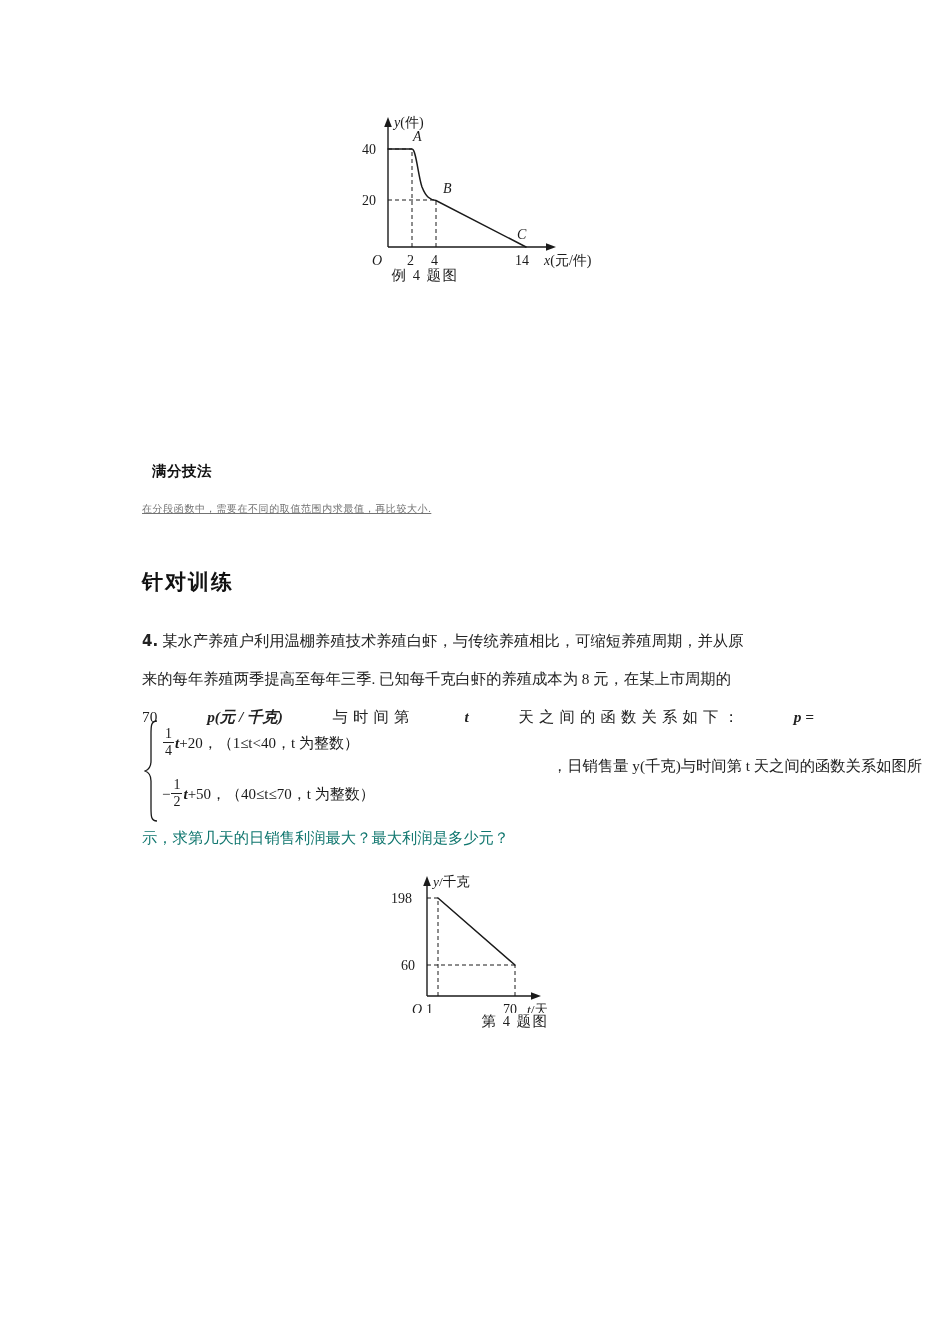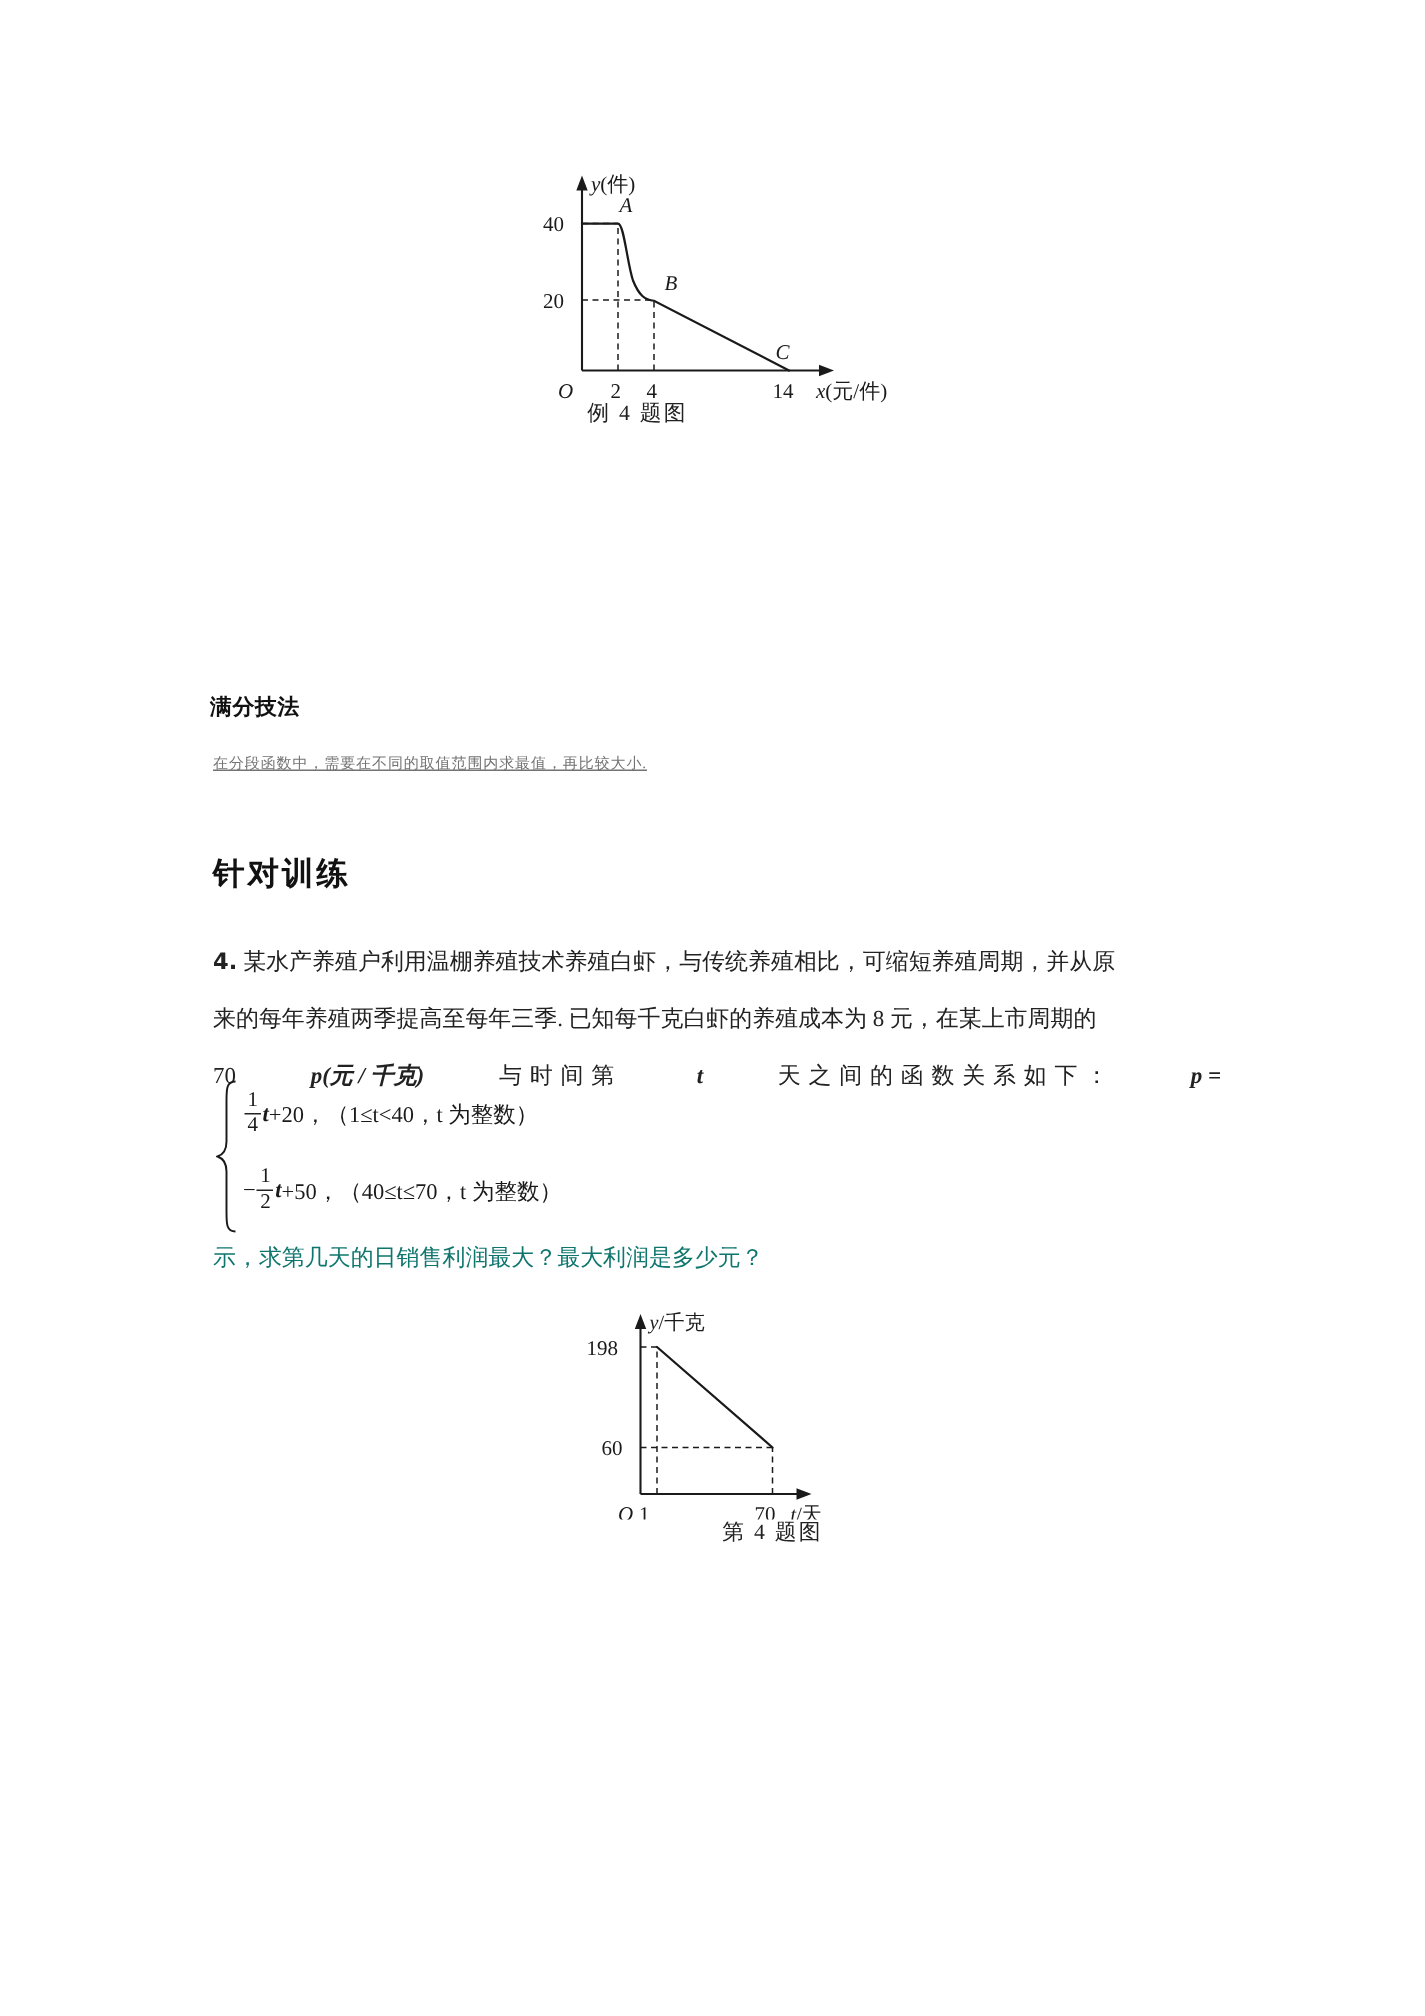--- a/index.html
+++ b/index.html
@@ -39,21 +39,21 @@
     font-size: 14.5px;
     letter-spacing: 1.5px;
     color: #222;
   }
   .fig1-caption { left: 0; top: 266px; width: 850px; }
   .fig2-caption { left: 0; top: 1012px; width: 950px; padding-left: 40px; }
 
   
   .tip-head {
     position: absolute;
-    left: 140px;
+    left: 152px;
     top: 462px;
     font-family: "DejaVu Sans", "Liberation Sans", sans-serif;
     font-weight: bold;
     font-size: 14.5px;
     letter-spacing: 0.5px;
     color: #111;
   }
   .tip-body {
     position: absolute;
     left: 142px;
@@ -270,20 +270,21 @@
         <span class="frac">
           <span class="num">1</span>
           <span class="bar"></span>
           <span class="den">2</span>
         </span>
         <span class="mvar">t</span>
         <span>+50，（40≤t≤70，t 为整数）</span>
       </div>
     </div>
 
+    <div class="pw-tail">，日销售量 y(千克)与时间第 t 天之间的函数关系如图所</div>
   </div>
 
   <div class="q-tail">示，求第几天的日销售利润最大？最大利润是多少元？</div>
 
   <div class="fig2">
     <svg width="200" height="145" viewBox="0 0 200 145">
 
       <line x1="42" y1="128" x2="42" y2="16" stroke="#1a1a1a" stroke-width="1.4"></line>
       <polygon points="42,8 38.2,18 45.8,18" fill="#1a1a1a"></polygon>
 

